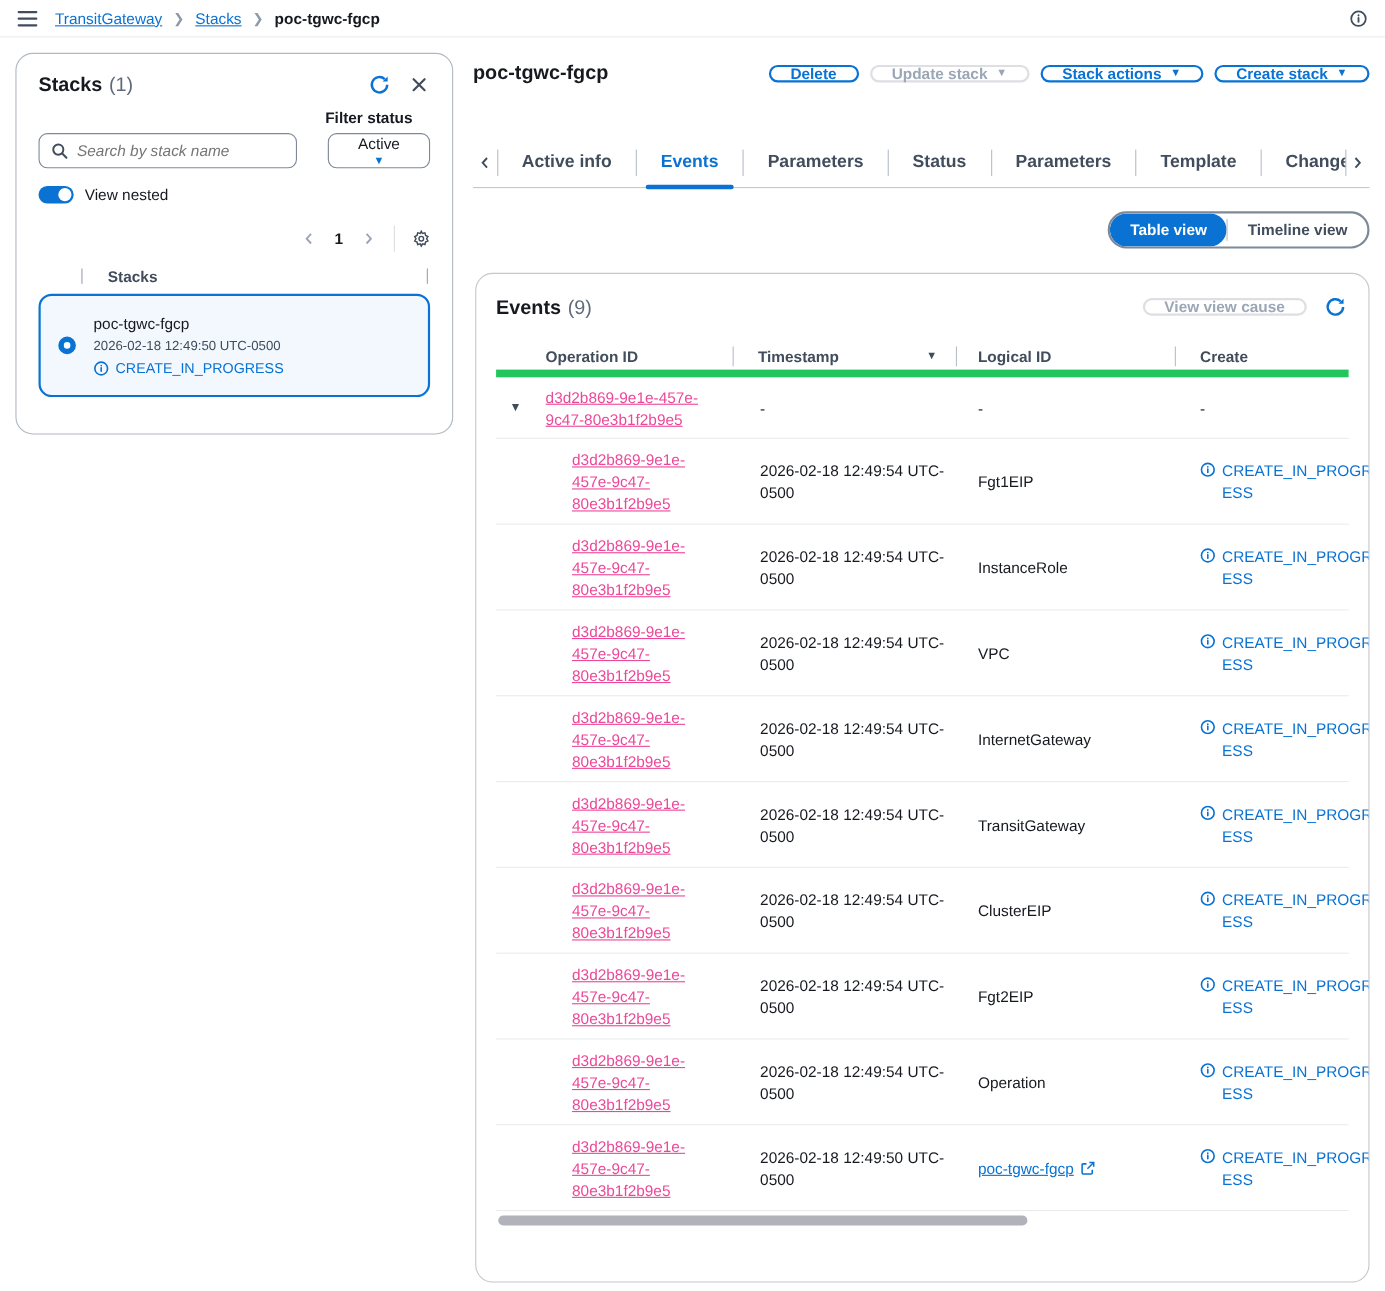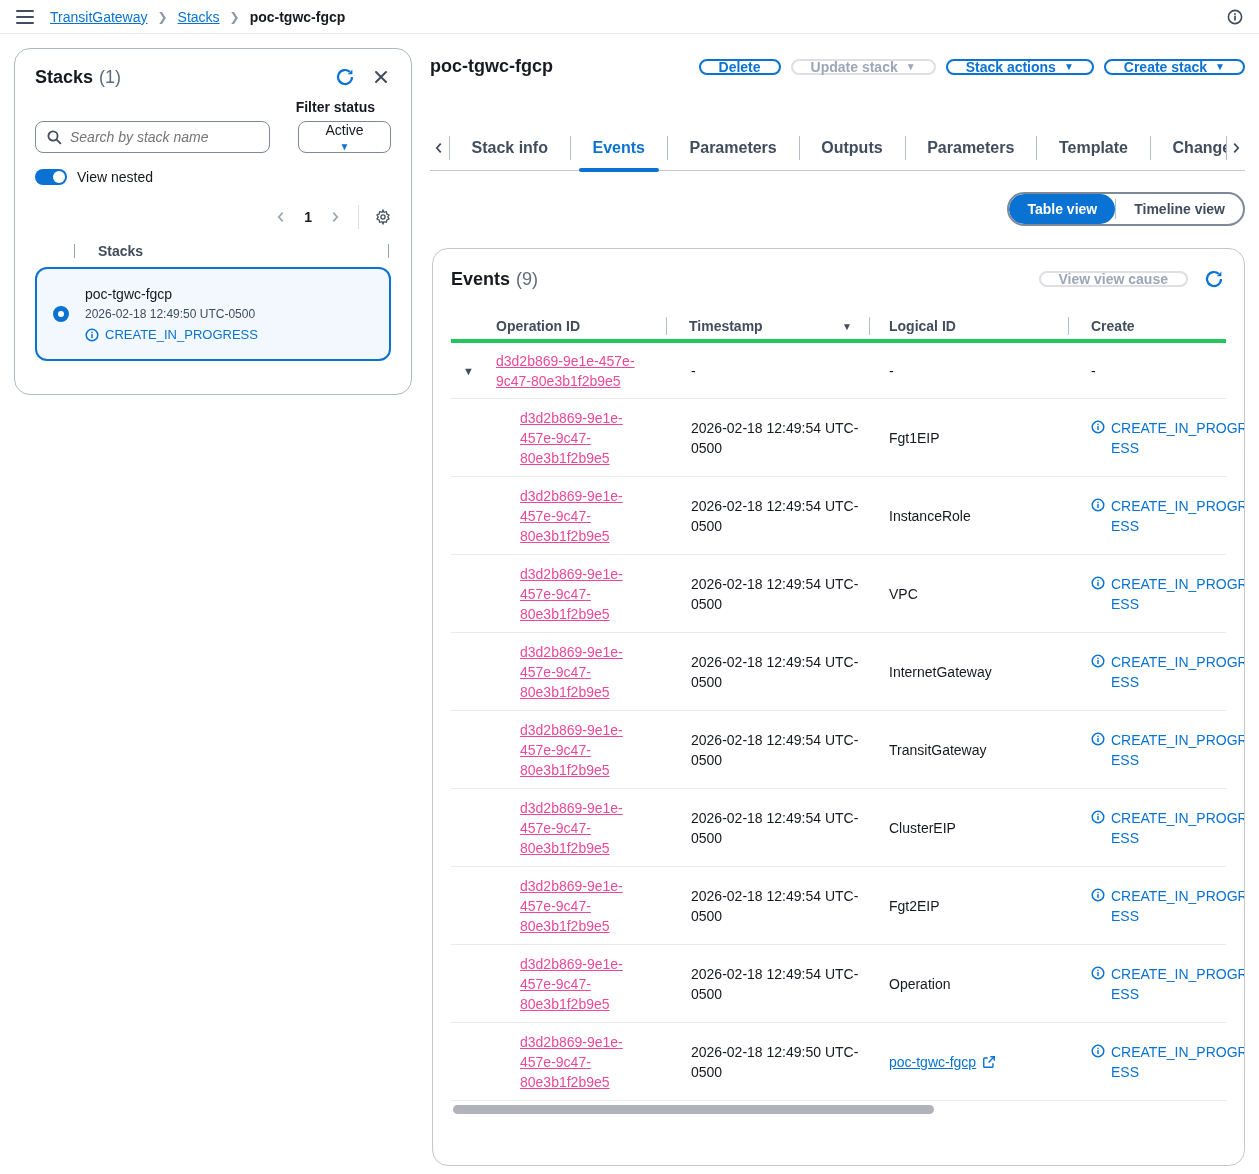--- a/index.html
+++ b/index.html
@@ -107,21 +107,21 @@
   .ev-head { display:flex; align-items:center; }
   .ev-title { font-size:18px; font-weight:700; }
   .ev-count { font-size:18px; color:#5f6b7a; margin-left:6px; }
   .ev-head-right { margin-left:auto; display:flex; align-items:center; gap:14px; }
   .ev-search-row { display:flex; align-items:center; margin-top:14px; }
   .ev-search { flex:0 0 646px; }
   .ev-gear { margin-left:auto; color:#414d5c; }
 
   
   .thead { display:grid; grid-template-columns:25px 191px 203px 199px 1fr;
-    margin-top:12px; height:40px; align-items:center; border-bottom:4px solid #22c55e;
+    margin-top:12px; height:40px; align-items:center; border-bottom:7px solid #22c55e;
     font-weight:700; font-size:14px; color:#414d5c; }
   .th { padding-left:22px; position:relative; display:flex; align-items:center; }
   .th .colsep { position:absolute; right:0; top:50%; transform:translateY(-50%);
     width:1px; height:18px; background:#b6bec9; }
   .th .sort { margin-left:auto; margin-right:18px; color:#414d5c; font-size:10px; }
   .trow { display:grid; grid-template-columns:25px 191px 203px 199px 1fr;
     min-height:78px; align-items:center; border-bottom:1px solid #e9ebed; font-size:14px; }
   .trow.group { min-height:56px; }
   .c-caret { display:flex; justify-content:flex-end; padding-right:2px;
     color:#414d5c; font-size:11px; align-self:center; }
@@ -282,33 +282,33 @@
   </div>
 
   <div class="tabs-row">
     <span class="tab-chev">
       <svg class="icon14" viewBox="0 0 16 16">
           <path d="M10 3L5.5 8 10 13" fill="none" stroke="currentColor" stroke-width="2"></path>
         </svg>
     </span>
     <span class="tabdiv"></span>
     <div class="tab">
-        <span>Stack info</span>
+        <span>Active info</span>
       </div>
     <span class="tabdiv"></span>
     <div class="tab active">
         <span>Events</span>
       </div>
     <span class="tabdiv"></span>
     <div class="tab">
         <span>Parameters</span>
       </div>
     <span class="tabdiv"></span>
     <div class="tab">
-        <span>Outputs</span>
+        <span>Status</span>
       </div>
     <span class="tabdiv"></span>
     <div class="tab">
         <span>Parameters</span>
       </div>
     <span class="tabdiv"></span>
     <div class="tab">
         <span>Template</span>
       </div>
     <span class="tabdiv"></span>

